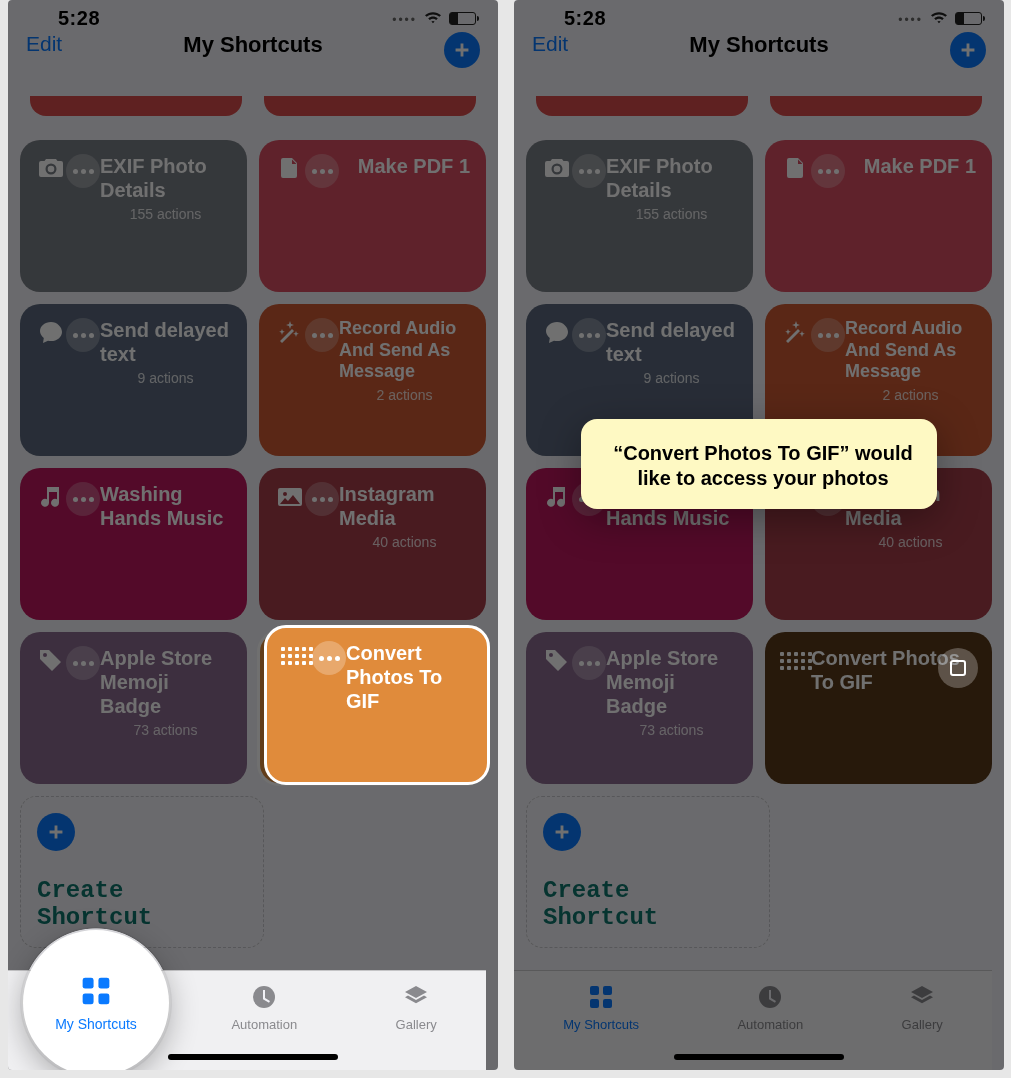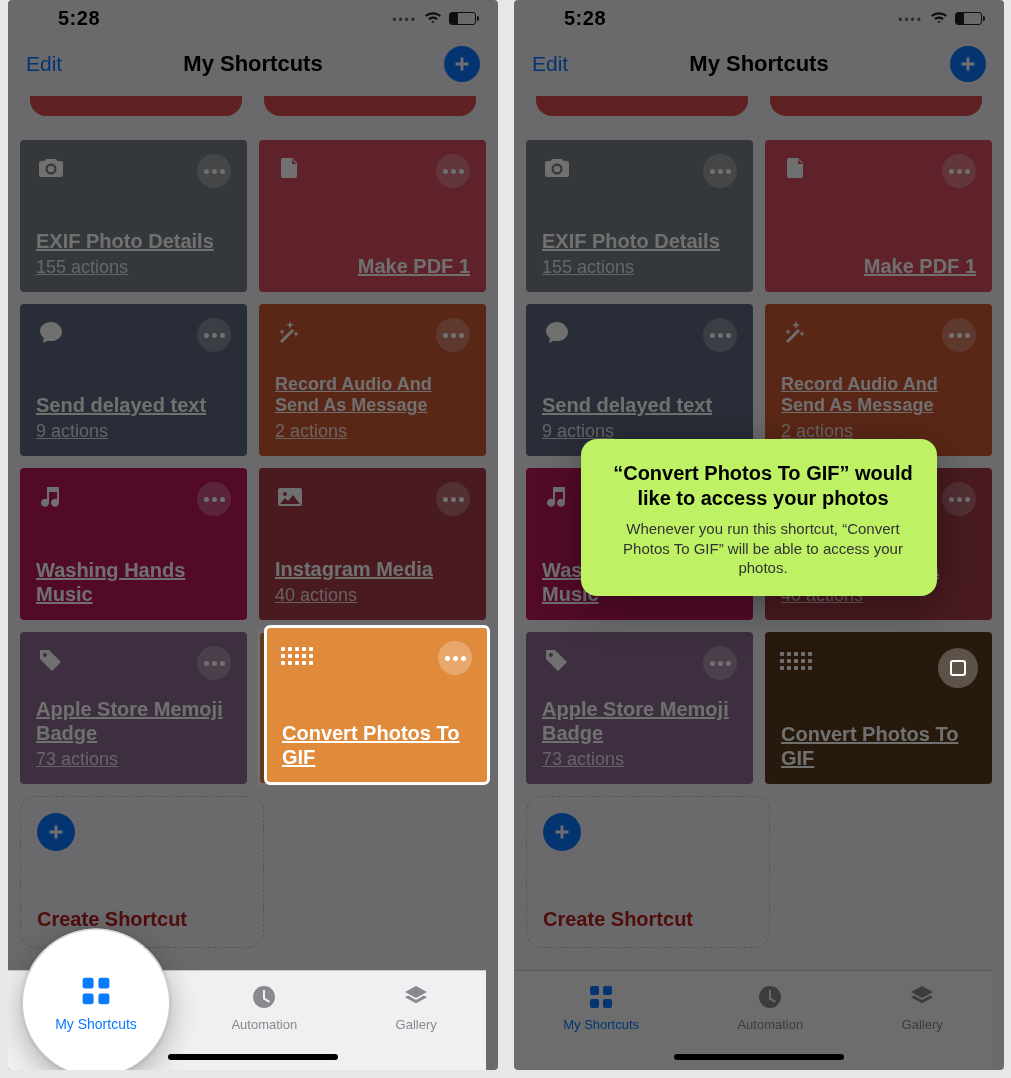--- a/index.html
+++ b/index.html
@@ -13,41 +13,41 @@
   .status { height: 32px; display: flex; align-items: center; justify-content: space-between; padding: 4px 22px 0 50px; }
   .status .time { font-weight: 600; font-size: 20px; letter-spacing: .5px; }
   .status .right { display:flex; align-items:center; gap:6px; }
   .dots { letter-spacing: 2px; color:#666; font-size: 12px; position:relative; top:2px;}
   .batt { width:27px; height:13px; border:1.5px solid #222; border-radius:3px; position:relative; }
   .batt:after { content:""; position:absolute; right:-4px; top:3px; width:2.5px; height:5px; background:#222; border-radius:0 2px 2px 0;}
   .batt i { display:block; height:100%; width:30%; background:#222; border-radius:1px 0 0 1px;}
   .wifi svg, .batt { }
 
   
-  .nav { display:flex; align-items:center; height:64px; padding:0 18px; position: relative; }
+  .nav { display:flex; align-items:flex-start; height:64px; padding:0 18px; position: relative; }
   .nav .edit { color:#0a7aff; font-size:21px; }
   .nav .title { position:absolute; left:0; right:0; text-align:center; font-weight:600; font-size:22px; }
   .nav .add { position:absolute; right:18px; width:36px; height:36px; border-radius:50%; background:#0a7aff; display:flex; align-items:center; justify-content:center; }
   .nav .add svg { width:20px; height:20px; }
 
   
   .grid { padding: 0 12px; }
   .slice { height:20px; border-radius:0 0 16px 16px; margin:0 5px 12px; }
   .row { display:flex; gap:12px; margin-bottom:12px; }
-  .card { flex:1; height:152px; border-radius:4px; padding:14px 16px; color:#fff; position:relative; display:flex; flex-direction:column; justify-content:space-between;text-decoration:underline; }
+  .card { flex:1; height:152px; border-radius:20px; padding:14px 16px; color:#fff; position:relative; display:flex; flex-direction:row; justify-content:space-between; }
   .card .top { display:flex; justify-content:space-between; align-items:flex-start; }
   .card .more { width:34px; height:34px; border-radius:50%; background:rgba(255,255,255,.25); display:flex; align-items:center; justify-content:center; gap:3px; }
   .card .more span { width:5px; height:5px; border-radius:50%; background:#fff; }
   .card .name { font-size:20px; font-weight:600; line-height:1.2; }
-  .card .actions { font-size:18px; opacity:.8; margin-top:4px; }
+  .card .actions { font-size:14px; opacity:.8; margin-top:4px;text-align:center; }
   .card.highlight { outline:3px solid #fff; outline-offset:-1px; }
 
   .create { flex:1; height:152px; border-radius:16px; border:1.5px dashed #c7c7cc; padding:16px; display:flex; flex-direction:column; justify-content:space-between; }
   .create .plus { width:38px; height:38px; border-radius:50%; background:#0a7aff; display:flex; align-items:center; justify-content:center; }
-  .create .lbl { font-size:20px; font-weight:600; color:#b91c1c; }
+  .create .lbl { font-size:24px; font-weight:600; color:#0f766e;font-family:Liberation Mono, monospace; }
   .spacer { flex:1; }
 
   
   .c-red { background:#d94d4d; }
   .c-gray { background:#7a7f87; }
   .c-pink { background:#d94f63;text-align:right; }
   .c-slate { background:#5b687d; }
   .c-orange2 { background:#cc5a34; }
   .c-teal { background:#be185d; }
   .c-maroon { background:#a63e4a; }
@@ -58,21 +58,21 @@
   .tabbar { position:absolute; bottom:0; left:0; right:12px; height:100px; background:rgba(248,248,250,.95); border-top:1px solid rgba(0,0,0,.18); display:flex; justify-content:space-around; padding-top:12px; }
   .tab { display:flex; flex-direction:column; align-items:center; gap:6px; font-size:13px; color:#8a8a8e; }
   .tab.active { color:#0a7aff; }
   .tab svg { width:28px; height:28px; }
   .homebar { position:absolute; bottom:10px; left:50%; transform:translateX(-50%); width:170px; height:6px; background:#000; border-radius:4px; }
 
   .circle-hl { position:absolute; width:146px; height:146px; background:#fff; border-radius:50%; box-shadow:0 0 0 3px rgba(0,0,0,.05), 0 8px 30px rgba(0,0,0,.3); display:flex; flex-direction:column; align-items:center; justify-content:center; gap:8px; }
   .circle-hl .lbl { font-size:14px; color:#0a7aff; font-weight:500; }
 
   
-  .alert { position:absolute; width:356px; left:50%; top:439px; transform:translateX(-50%); background:#bef264; border-radius:16px; overflow:hidden; z-index:5; box-shadow: 0 10px 40px rgba(0,0,0,.35); padding-left: 8px; }
+  .alert { position:absolute; width:356px; left:50%; top:419px; transform:translateX(-50%); background:#fef9c3; border-radius:16px; overflow:hidden; z-index:5; box-shadow: 0 10px 40px rgba(0,0,0,.35); padding-left: 8px; }
   .alert .body { padding:22px 20px 18px; text-align:center; }
   .alert .t { font-weight:600; font-size:20px; line-height:1.25; }
   .alert .m { font-size:15px; color:#333; margin-top:8px; line-height:1.3; }
   .alert .btns { display:flex; border-top:1px solid #cfcfd2; }
   .alert .btn { flex:1; padding:16px 0; text-align:center; font-size:20px; color:#0a7aff; }
   .alert .btn + .btn { border-left:1px solid #cfcfd2; font-weight:600; }
 
   .stop { position:absolute; right:26px; top:648px; width:40px; height:40px; border-radius:50%; background:rgba(255,255,255,.25); display:flex; align-items:center; justify-content:center; z-index:3;}
   .stop i { width:16px; height:16px; border:2px solid #fff; border-radius:3px; }
 
@@ -630,16 +630,15 @@
 
   <div class="dim"></div>
 
   <div class="stop">
       <i></i>
     </div>
 
   <div class="alert">
     <div class="body">
       <div class="t">“Convert Photos To GIF” would like to access your photos</div>
-      <div class="m">Whenever you run this shortcut, “Convert Photos To GIF” will be able to access your photos.</div>
     </div>
   </div>
 </div>
 
 </body></html>

